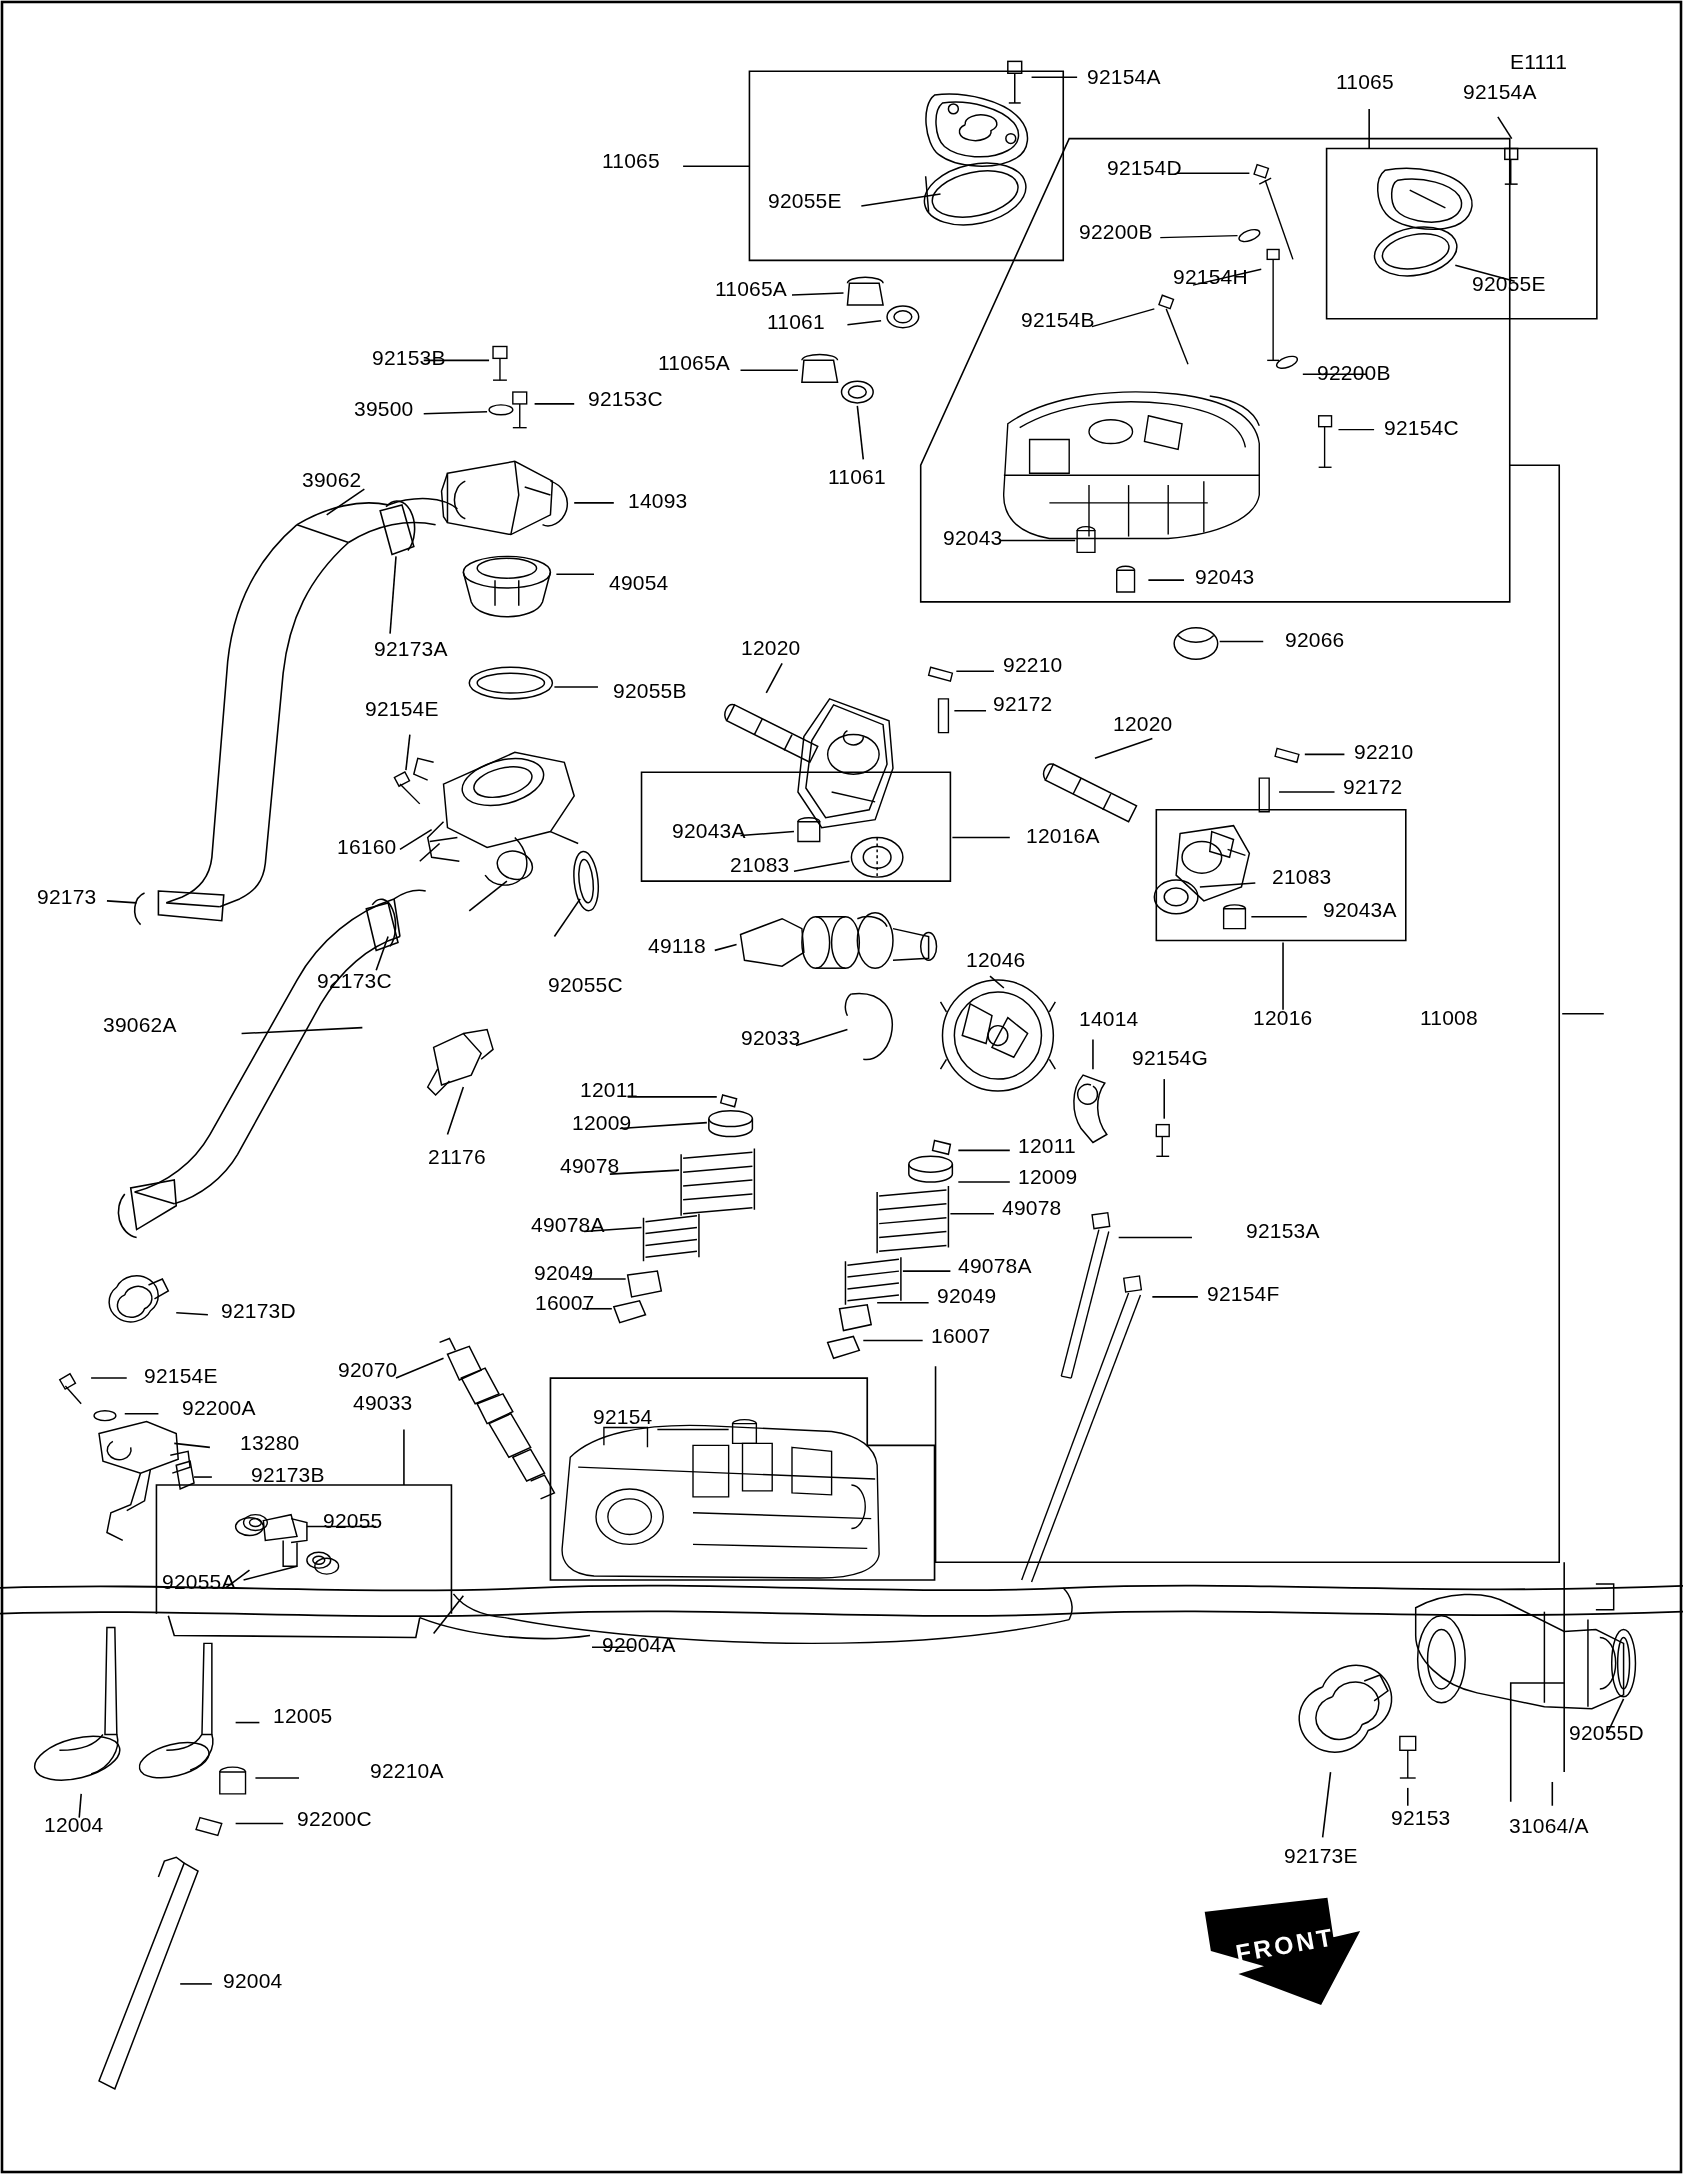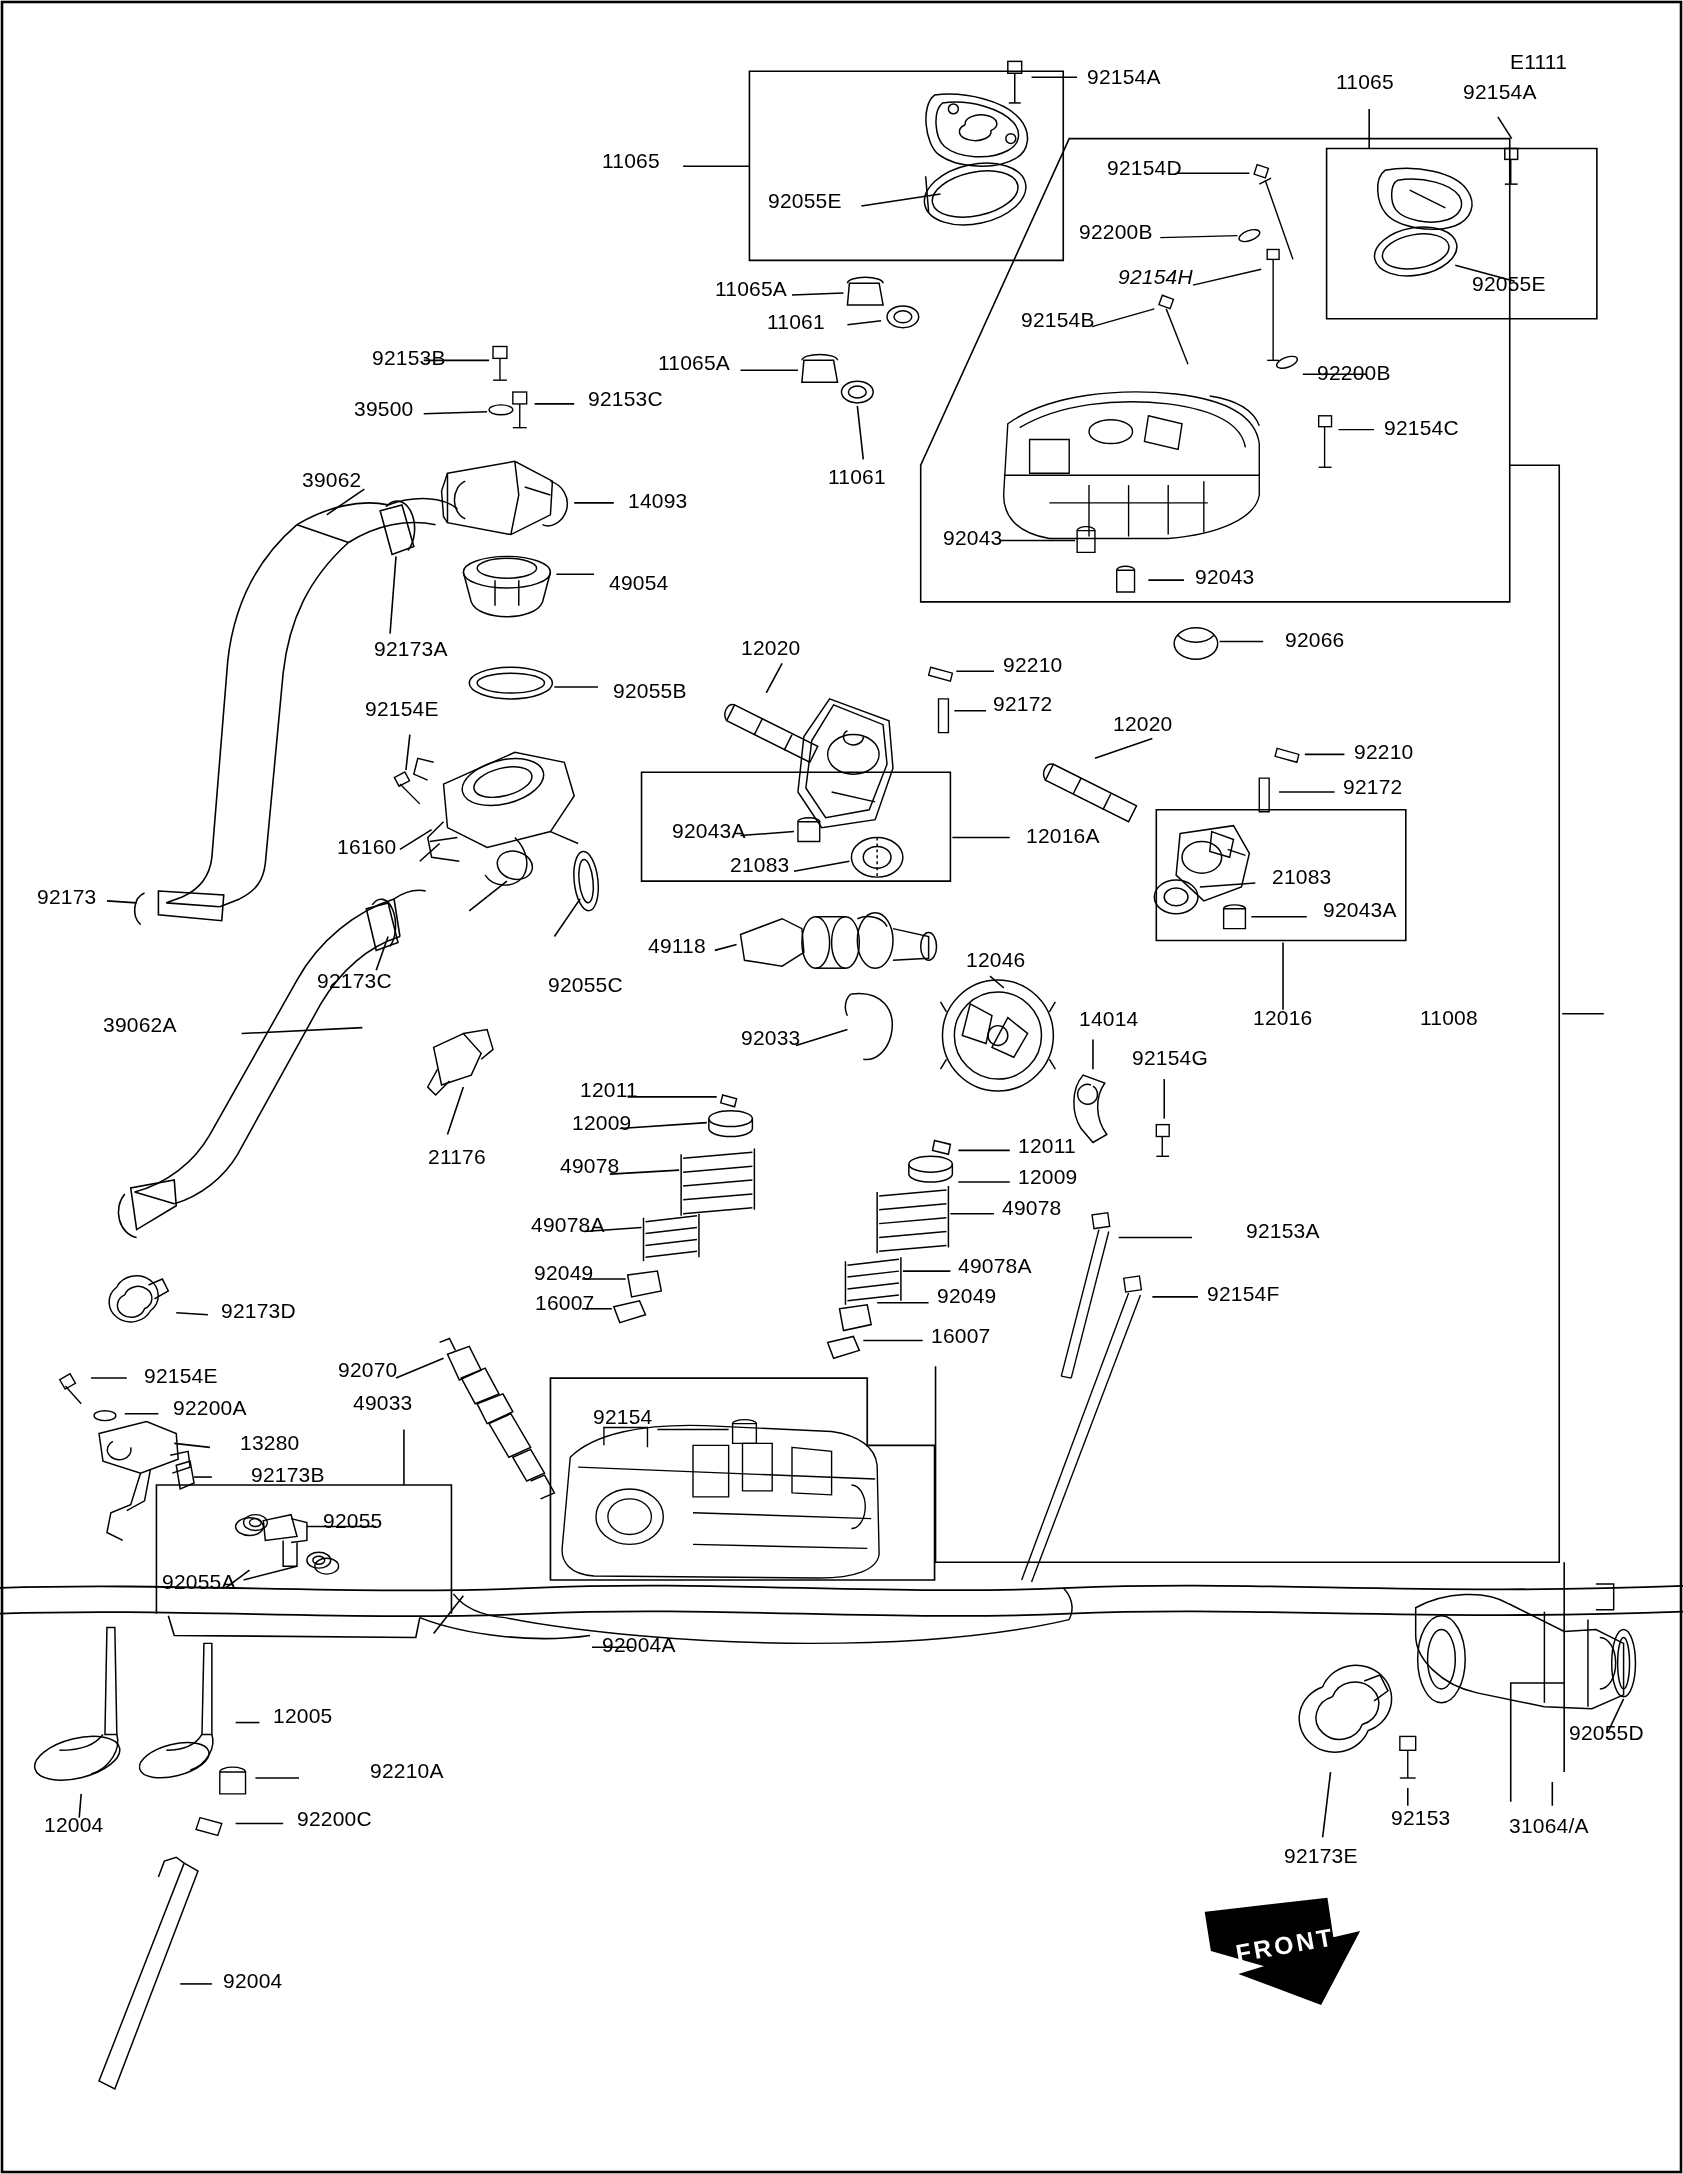--- a/index.html
+++ b/index.html
@@ -579,21 +579,21 @@
 </svg>
 
 <div class="lbl" style="left:1087px;top:65px;">92154A</div>
 <div class="lbl" style="left:1336px;top:70px;">11065</div>
 <div class="lbl" style="left:1510px;top:50px;">E1111</div>
 <div class="lbl" style="left:1463px;top:80px;">92154A</div>
 <div class="lbl" style="left:602px;top:149px;">11065</div>
 <div class="lbl" style="left:768px;top:189px;">92055E</div>
 <div class="lbl" style="left:1107px;top:156px;">92154D</div>
 <div class="lbl" style="left:1079px;top:220px;">92200B</div>
-<div class="lbl" style="left:1118px;top:265px;font-style:italic;">92154H</div>
+<div class="lbl" style="left:1173px;top:265px;">92154H</div>
 <div class="lbl" style="left:1472px;top:272px;">92055E</div>
 <div class="lbl" style="left:1021px;top:308px;">92154B</div>
 <div class="lbl" style="left:715px;top:277px;">11065A</div>
 <div class="lbl" style="left:767px;top:310px;">11061</div>
 <div class="lbl" style="left:1317px;top:361px;">92200B</div>
 <div class="lbl" style="left:340px;top:346px;margin-left:32px;">92153B</div>
 <div class="lbl" style="left:658px;top:351px;">11065A</div>
 <div class="lbl" style="left:354px;top:397px;">39500</div>
 <div class="lbl" style="left:588px;top:387px;">92153C</div>
 <div class="lbl" style="left:1384px;top:416px;">92154C</div>
@@ -643,21 +643,21 @@
 <div class="lbl" style="left:534px;top:1261px;">92049</div>
 <div class="lbl" style="left:535px;top:1291px;">16007</div>
 <div class="lbl" style="left:937px;top:1284px;">92049</div>
 <div class="lbl" style="left:1207px;top:1282px;">92154F</div>
 <div class="lbl" style="left:931px;top:1324px;">16007</div>
 <div class="lbl" style="left:221px;top:1299px;">92173D</div>
 <div class="lbl" style="left:338px;top:1358px;">92070</div>
 <div class="lbl" style="left:144px;top:1364px;">92154E</div>
 <div class="lbl" style="left:353px;top:1391px;">49033</div>
 <div class="lbl" style="left:593px;top:1405px;">92154</div>
-<div class="lbl" style="left:173px;top:1396px;">92200A</div>
+<div class="lbl" style="left:182px;top:1396px;">92200A</div>
 <div class="lbl" style="left:240px;top:1431px;">13280</div>
 <div class="lbl" style="left:251px;top:1463px;">92173B</div>
 <div class="lbl" style="left:323px;top:1509px;">92055</div>
 <div class="lbl" style="left:162px;top:1570px;">92055A</div>
 <div class="lbl" style="left:602px;top:1633px;">92004A</div>
 <div class="lbl" style="left:1569px;top:1721px;">92055D</div>
 <div class="lbl" style="left:273px;top:1704px;">12005</div>
 <div class="lbl" style="left:330px;top:1759px;margin-left:40px;">92210A</div>
 <div class="lbl" style="left:297px;top:1807px;">92200C</div>
 <div class="lbl" style="left:44px;top:1813px;">12004</div>

